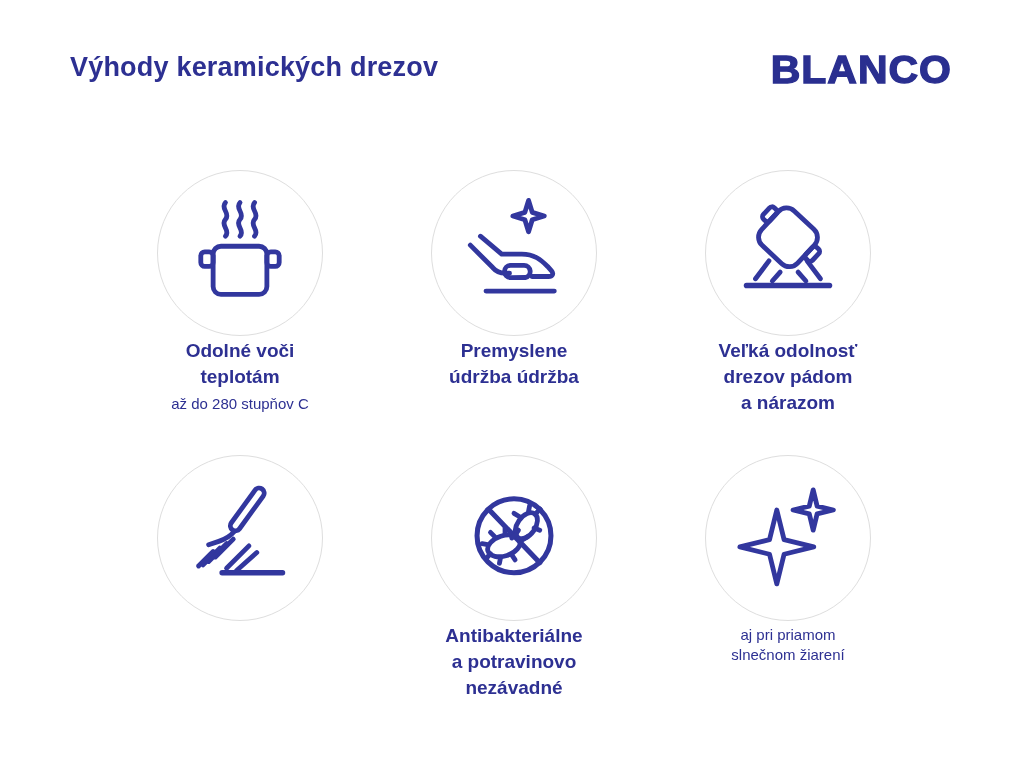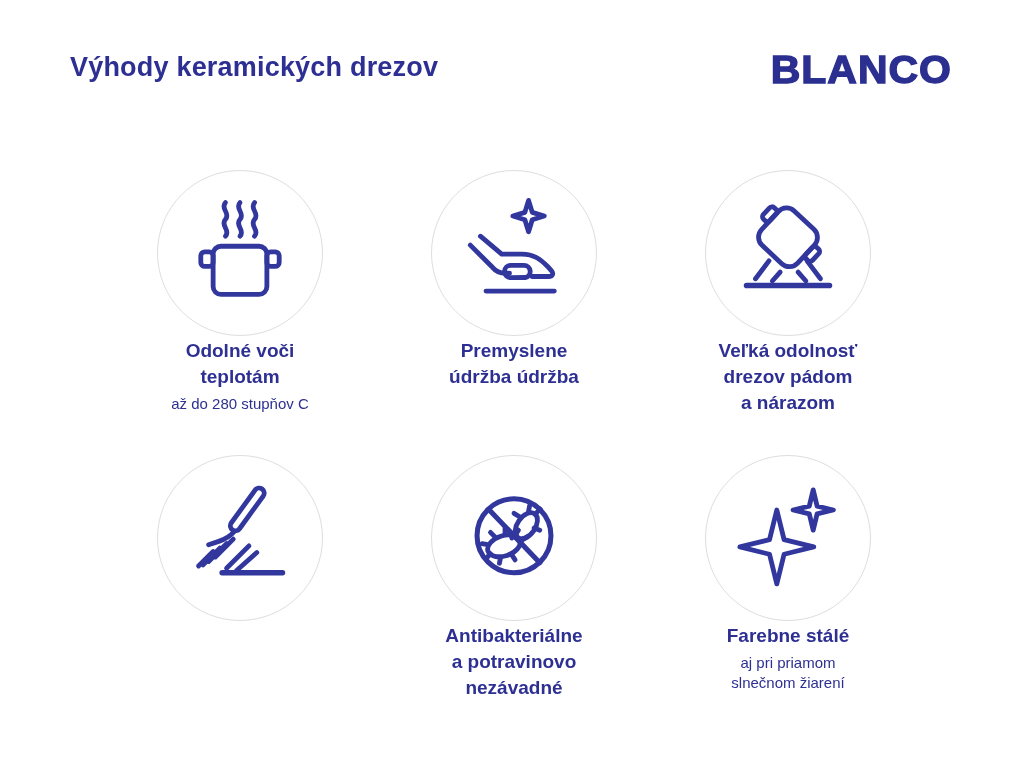--- a/index.html
+++ b/index.html
@@ -155,16 +155,15 @@
 
 <div class="cell r1 c2">
   <div class="disc">
     <svg viewBox="0 0 100 100">
       <g class="ic">
         <path d="M40 25 L46.5 51.5 L73 58 L46.5 64.5 L40 91 L33.5 64.5 L7 58 L33.5 51.5 Z"></path>
         <path d="M72.5 7 L76 21.5 L90.5 25 L76 28.5 L72.5 43 L69 28.5 L54.5 25 L69 21.5 Z"></path>
       </g>
     </svg>
   </div>
-  <div class="cap">Farebne stálé</div>
   <div class="sub">aj pri priamom
 slnečnom žiarení</div>
 </div>
 
 </body></html>

